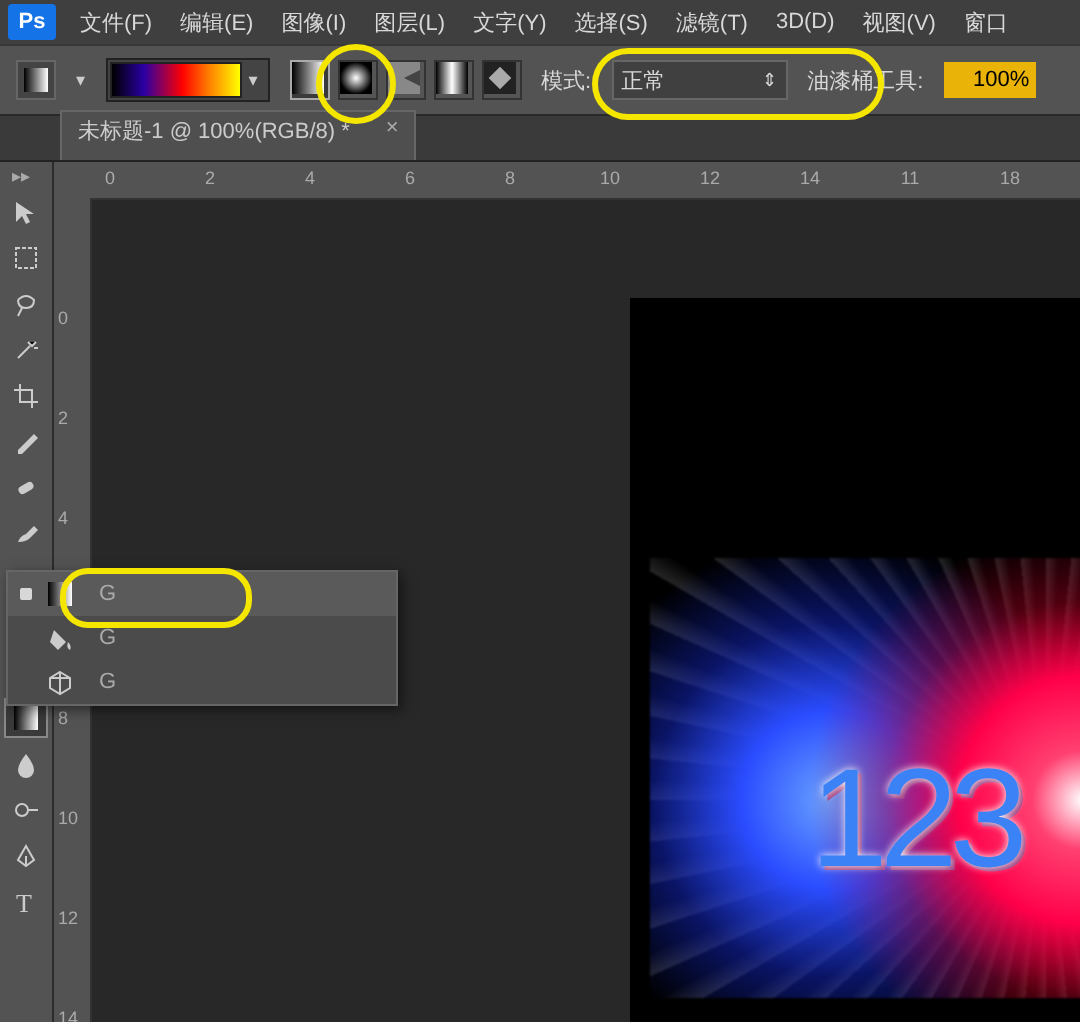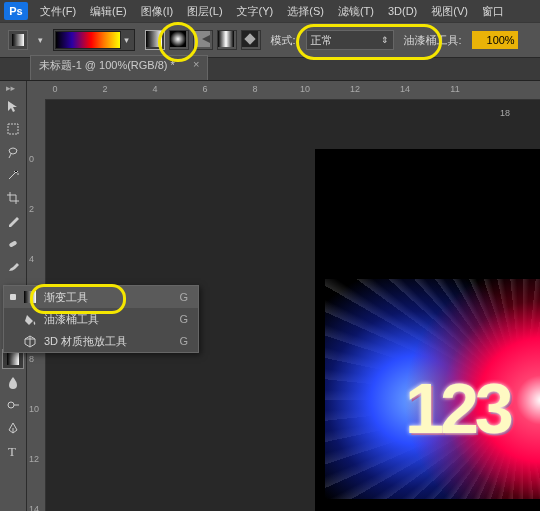--- a/index.html
+++ b/index.html
@@ -36,21 +36,21 @@
   .ruler-v span{position:absolute;left:2px;transform:translateY(-50%)}
   .ruler-corner{position:absolute;left:0;top:0;width:18px;height:18px;background:#535353;border-right:1px solid #333;border-bottom:1px solid #333}
   .canvas-inner{position:absolute;left:18px;top:18px;right:0;bottom:0;overflow:hidden}
   
   .artboard{position:absolute;left:270px;top:50px;width:400px;height:380px;background:#000}
   .burst{position:absolute;left:10px;top:130px;width:360px;height:220px;background:
     radial-gradient(circle at 60% 55%,#ffffff 0%,#ff4070 10%,#ff004a 25%,rgba(200,0,40,0.4) 40%,transparent 55%),
     radial-gradient(circle at 25% 55%,#6aa3ff 0%,#2a4cff 15%,rgba(20,40,200,0.5) 30%,transparent 45%),
     repeating-conic-gradient(from 0deg at 55% 55%,rgba(255,255,255,0.15) 0deg,transparent 3deg,transparent 6deg);
     filter:blur(0.5px)}
-  .numtext{position:absolute;left:90px;top:220px;font-size:70px;font-weight:700;font-family:Impact,Arial;color:#fef9c3;text-shadow:0 0 4px #fff,2px 2px 0 #a04080;letter-spacing:-4px}
+  .numtext{position:absolute;left:90px;top:220px;font-size:70px;font-weight:400;font-family:Impact,Arial;color:#3b82f6;text-shadow:0 0 4px #fff,2px 2px 0 #a04080;letter-spacing:-4px}
   
   .flyout{position:absolute;left:3px;top:285px;width:194px;background:#4b4b4b;border:1px solid #666;box-shadow:2px 2px 6px rgba(0,0,0,.5)}
   .fly-row{display:flex;align-items:center;height:22px;padding:0 6px;gap:6px;color:#d8d8d8}
   .fly-row.sel{background:#5a5a5a}
   .fly-dot{width:6px;height:6px;}
   .fly-dot.on{background:#d8d8d8;border-radius:1px}
   .fly-icon{width:16px;height:16px;display:flex;align-items:center;justify-content:center;font-size:12px}
   .fly-label{flex:1}
   .fly-key{color:#aaa;width:14px;text-align:right;margin-right:4px}
   
@@ -243,21 +243,21 @@
     <div class="ruler-h" id="rh">
         <span style="left: 10px;">0</span>
         <span style="left: 60px;">2</span>
         <span style="left: 110px;">4</span>
         <span style="left: 160px;">6</span>
         <span style="left: 210px;">8</span>
         <span style="left: 260px;">10</span>
         <span style="left: 310px;">12</span>
         <span style="left: 360px;">14</span>
         <span style="left: 410px;">11</span>
-        <span style="left: 460px; margin-top: 24px;">18</span>
+        <span style="left: 460px;">18</span>
       </div>
     <div class="ruler-v" id="rv">
         <span style="top: 60px;">0</span>
         <span style="top: 110px;">2</span>
         <span style="top: 160px;">4</span>
         <span style="top: 210px;">6</span>
         <span style="top: 260px;">8</span>
         <span style="top: 310px;">10</span>
         <span style="top: 360px;">12</span>
         <span style="top: 410px;">14</span>
@@ -278,40 +278,37 @@
         <svg width="14" height="14">
           <rect x="1" y="1" width="12" height="12" fill="url(#gf1)"></rect>
           <defs>
             <linearGradient id="gf1">
               <stop offset="0" stop-color="#000"></stop>
               <stop offset="1" stop-color="#fff"></stop>
             </linearGradient>
           </defs>
         </svg>
       </div>
-    <div class="fly-label">渐变工具</div>
     <div class="fly-key">G</div>
   </div>
   <div class="fly-row">
     <div class="fly-dot"></div>
     <div class="fly-icon">
         <svg width="14" height="14">
           <path d="M4 3 L10 9 L6 13 L2 9 Z M11 9 Q13 11 12 13 Q10 12 11 9" fill="#ccc"></path>
         </svg>
       </div>
-    <div class="fly-label">油漆桶工具</div>
     <div class="fly-key">G</div>
   </div>
   <div class="fly-row">
     <div class="fly-dot"></div>
     <div class="fly-icon">
         <svg width="14" height="14">
           <path d="M7 2 L12 5 L12 10 L7 13 L2 10 L2 5 Z M7 2 L7 13 M2 5 L12 5" fill="none" stroke="#ccc"></path>
         </svg>
       </div>
-    <div class="fly-label">3D 材质拖放工具</div>
     <div class="fly-key">G</div>
   </div>
 </div>
 
 <div class="circle" style="left:158px;top:22px;width:34px;height:34px"></div>
 <div class="circle" style="left:296px;top:24px;width:140px;height:30px;border-radius:18px"></div>
 <div class="circle" style="left:30px;top:284px;width:90px;height:24px;border-radius:14px"></div>
 
 </body></html>

